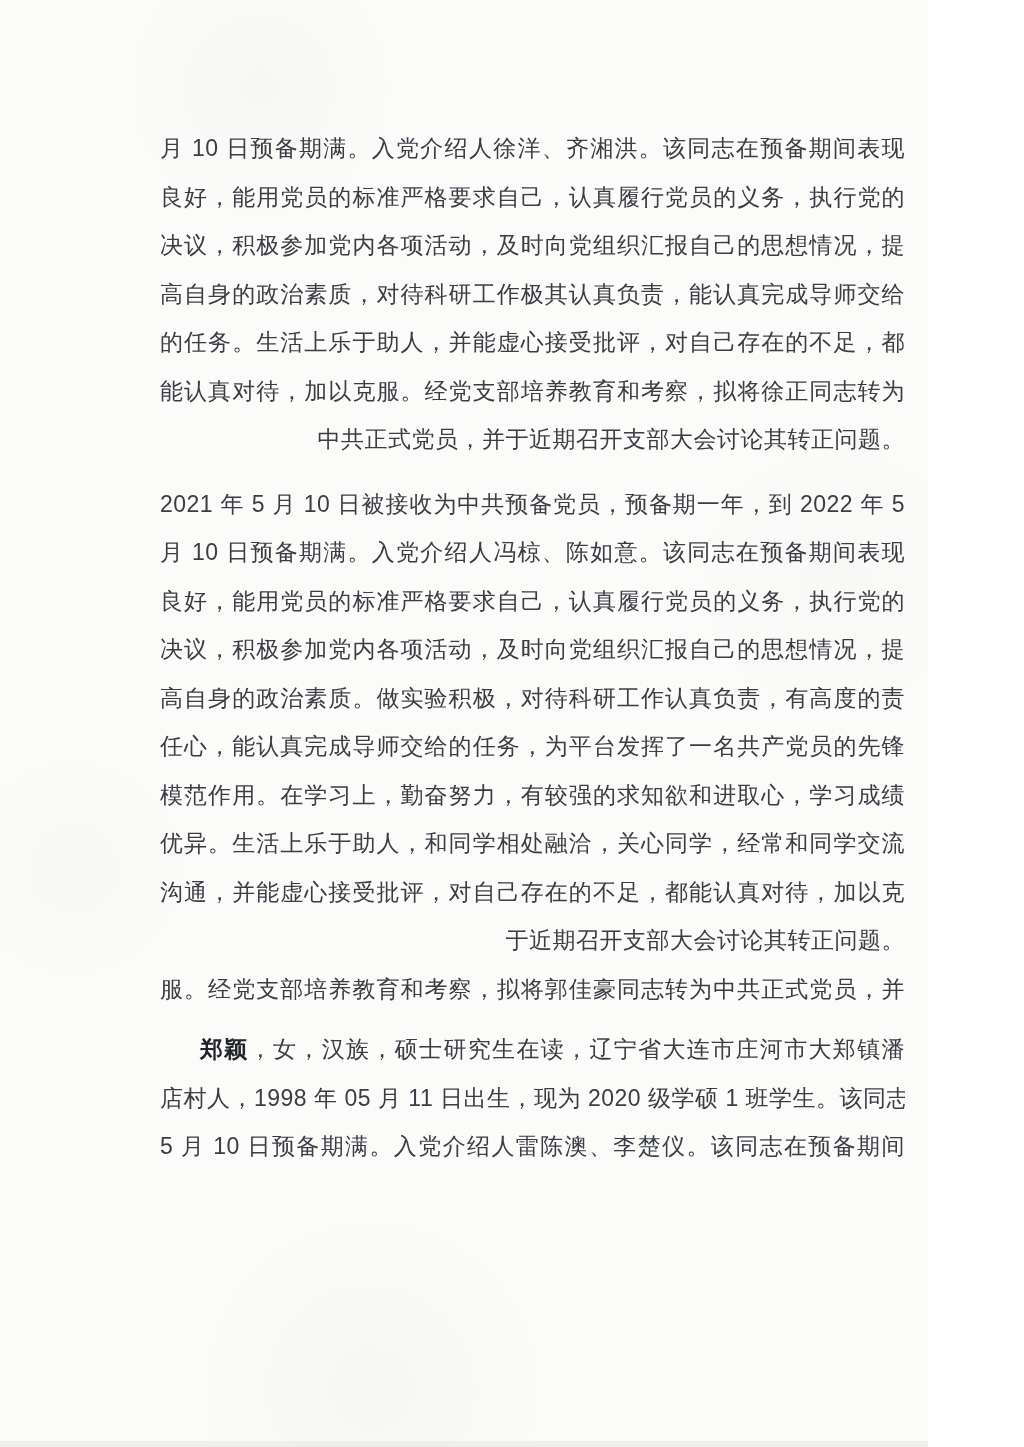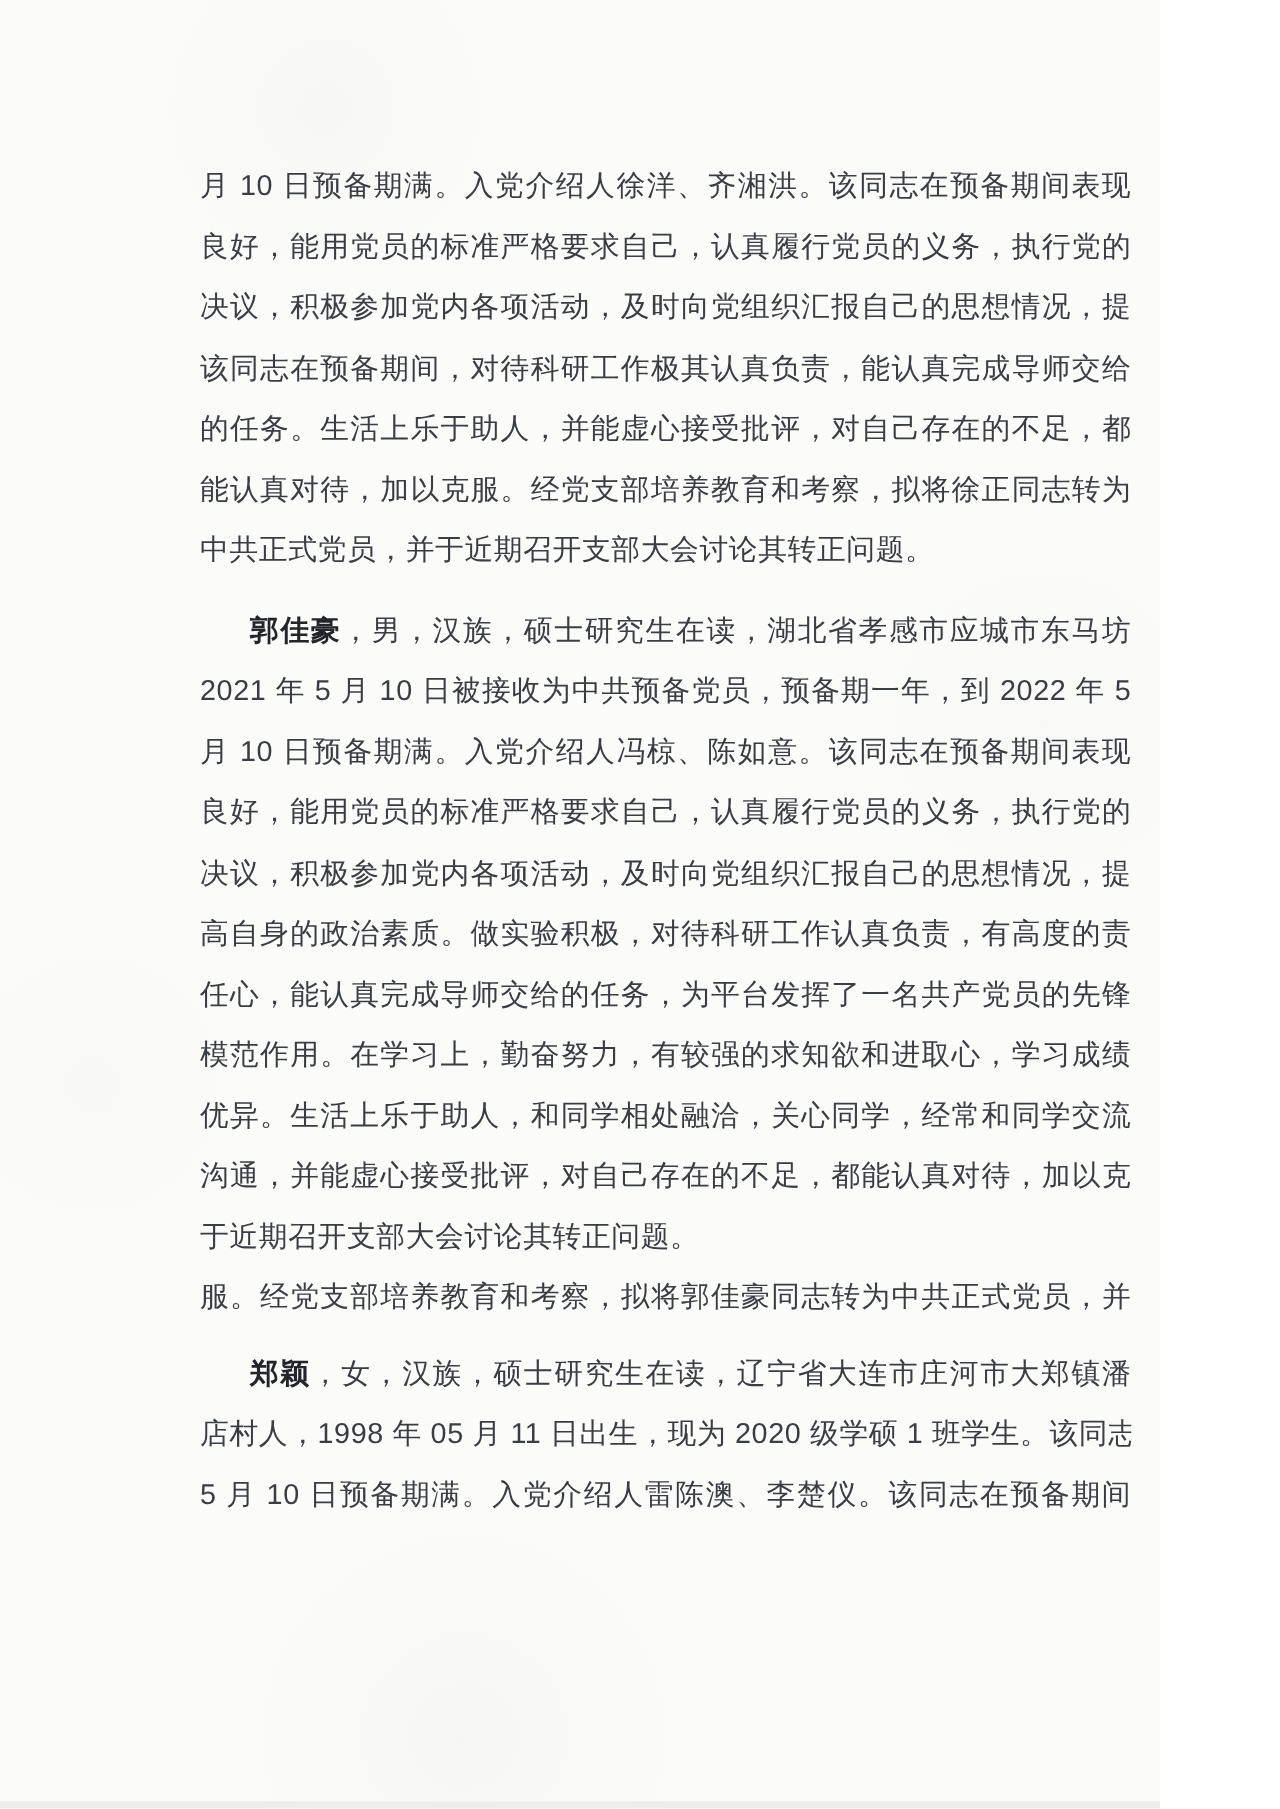--- a/index.html
+++ b/index.html
@@ -30,20 +30,21 @@
   }
   .para { margin: 0; }
   .para:nth-child(2) { margin-top: 16px; }
   .para:nth-child(3) { margin-top: 12px; }
   .line {
     font-size: 23px;
     line-height: 48.5px;
     white-space: nowrap;
     overflow: hidden;
     letter-spacing: 0.5px;
+    text-align: right;
   }
   .line.j {
     text-align: justify;
     text-align-last: justify;
     -moz-text-align-last: justify;
   }
   .line.indent { padding-left: 40px; }
   .pname {
     font-weight: bold;
     color: #23252b;
@@ -59,27 +60,26 @@
 </style>
 </head>
 <body>
 
 <div class="page">
   <div class="body-text" id="doc-body">
       <div class="para">
         <div class="line j">月 10 日预备期满。入党介绍人徐洋、齐湘洪。该同志在预备期间表现</div>
         <div class="line j">良好，能用党员的标准严格要求自己，认真履行党员的义务，执行党的</div>
         <div class="line j">决议，积极参加党内各项活动，及时向党组织汇报自己的思想情况，提</div>
-        <div class="line j">该同志在预备期间，对待科研工作极其认真负责，能认真完成导师交给</div>
+        <div class="line j">高自身的政治素质，对待科研工作极其认真负责，能认真完成导师交给</div>
         <div class="line j">的任务。生活上乐于助人，并能虚心接受批评，对自己存在的不足，都</div>
         <div class="line j">能认真对待，加以克服。经党支部培养教育和考察，拟将徐正同志转为</div>
         <div class="line">中共正式党员，并于近期召开支部大会讨论其转正问题。</div>
       </div>
       <div class="para">
-        <div class="line j indent"><span class="pname">郭佳豪</span><span>，男，汉族，硕士研究生在读，湖北省孝感市应城市东马坊</span></div>
         <div class="line j">2021 年 5 月 10 日被接收为中共预备党员，预备期一年，到 2022 年 5</div>
         <div class="line j">月 10 日预备期满。入党介绍人冯椋、陈如意。该同志在预备期间表现</div>
         <div class="line j">良好，能用党员的标准严格要求自己，认真履行党员的义务，执行党的</div>
         <div class="line j">决议，积极参加党内各项活动，及时向党组织汇报自己的思想情况，提</div>
         <div class="line j">高自身的政治素质。做实验积极，对待科研工作认真负责，有高度的责</div>
         <div class="line j">任心，能认真完成导师交给的任务，为平台发挥了一名共产党员的先锋</div>
         <div class="line j">模范作用。在学习上，勤奋努力，有较强的求知欲和进取心，学习成绩</div>
         <div class="line j">优异。生活上乐于助人，和同学相处融洽，关心同学，经常和同学交流</div>
         <div class="line j">沟通，并能虚心接受批评，对自己存在的不足，都能认真对待，加以克</div>
         <div class="line">于近期召开支部大会讨论其转正问题。</div>

